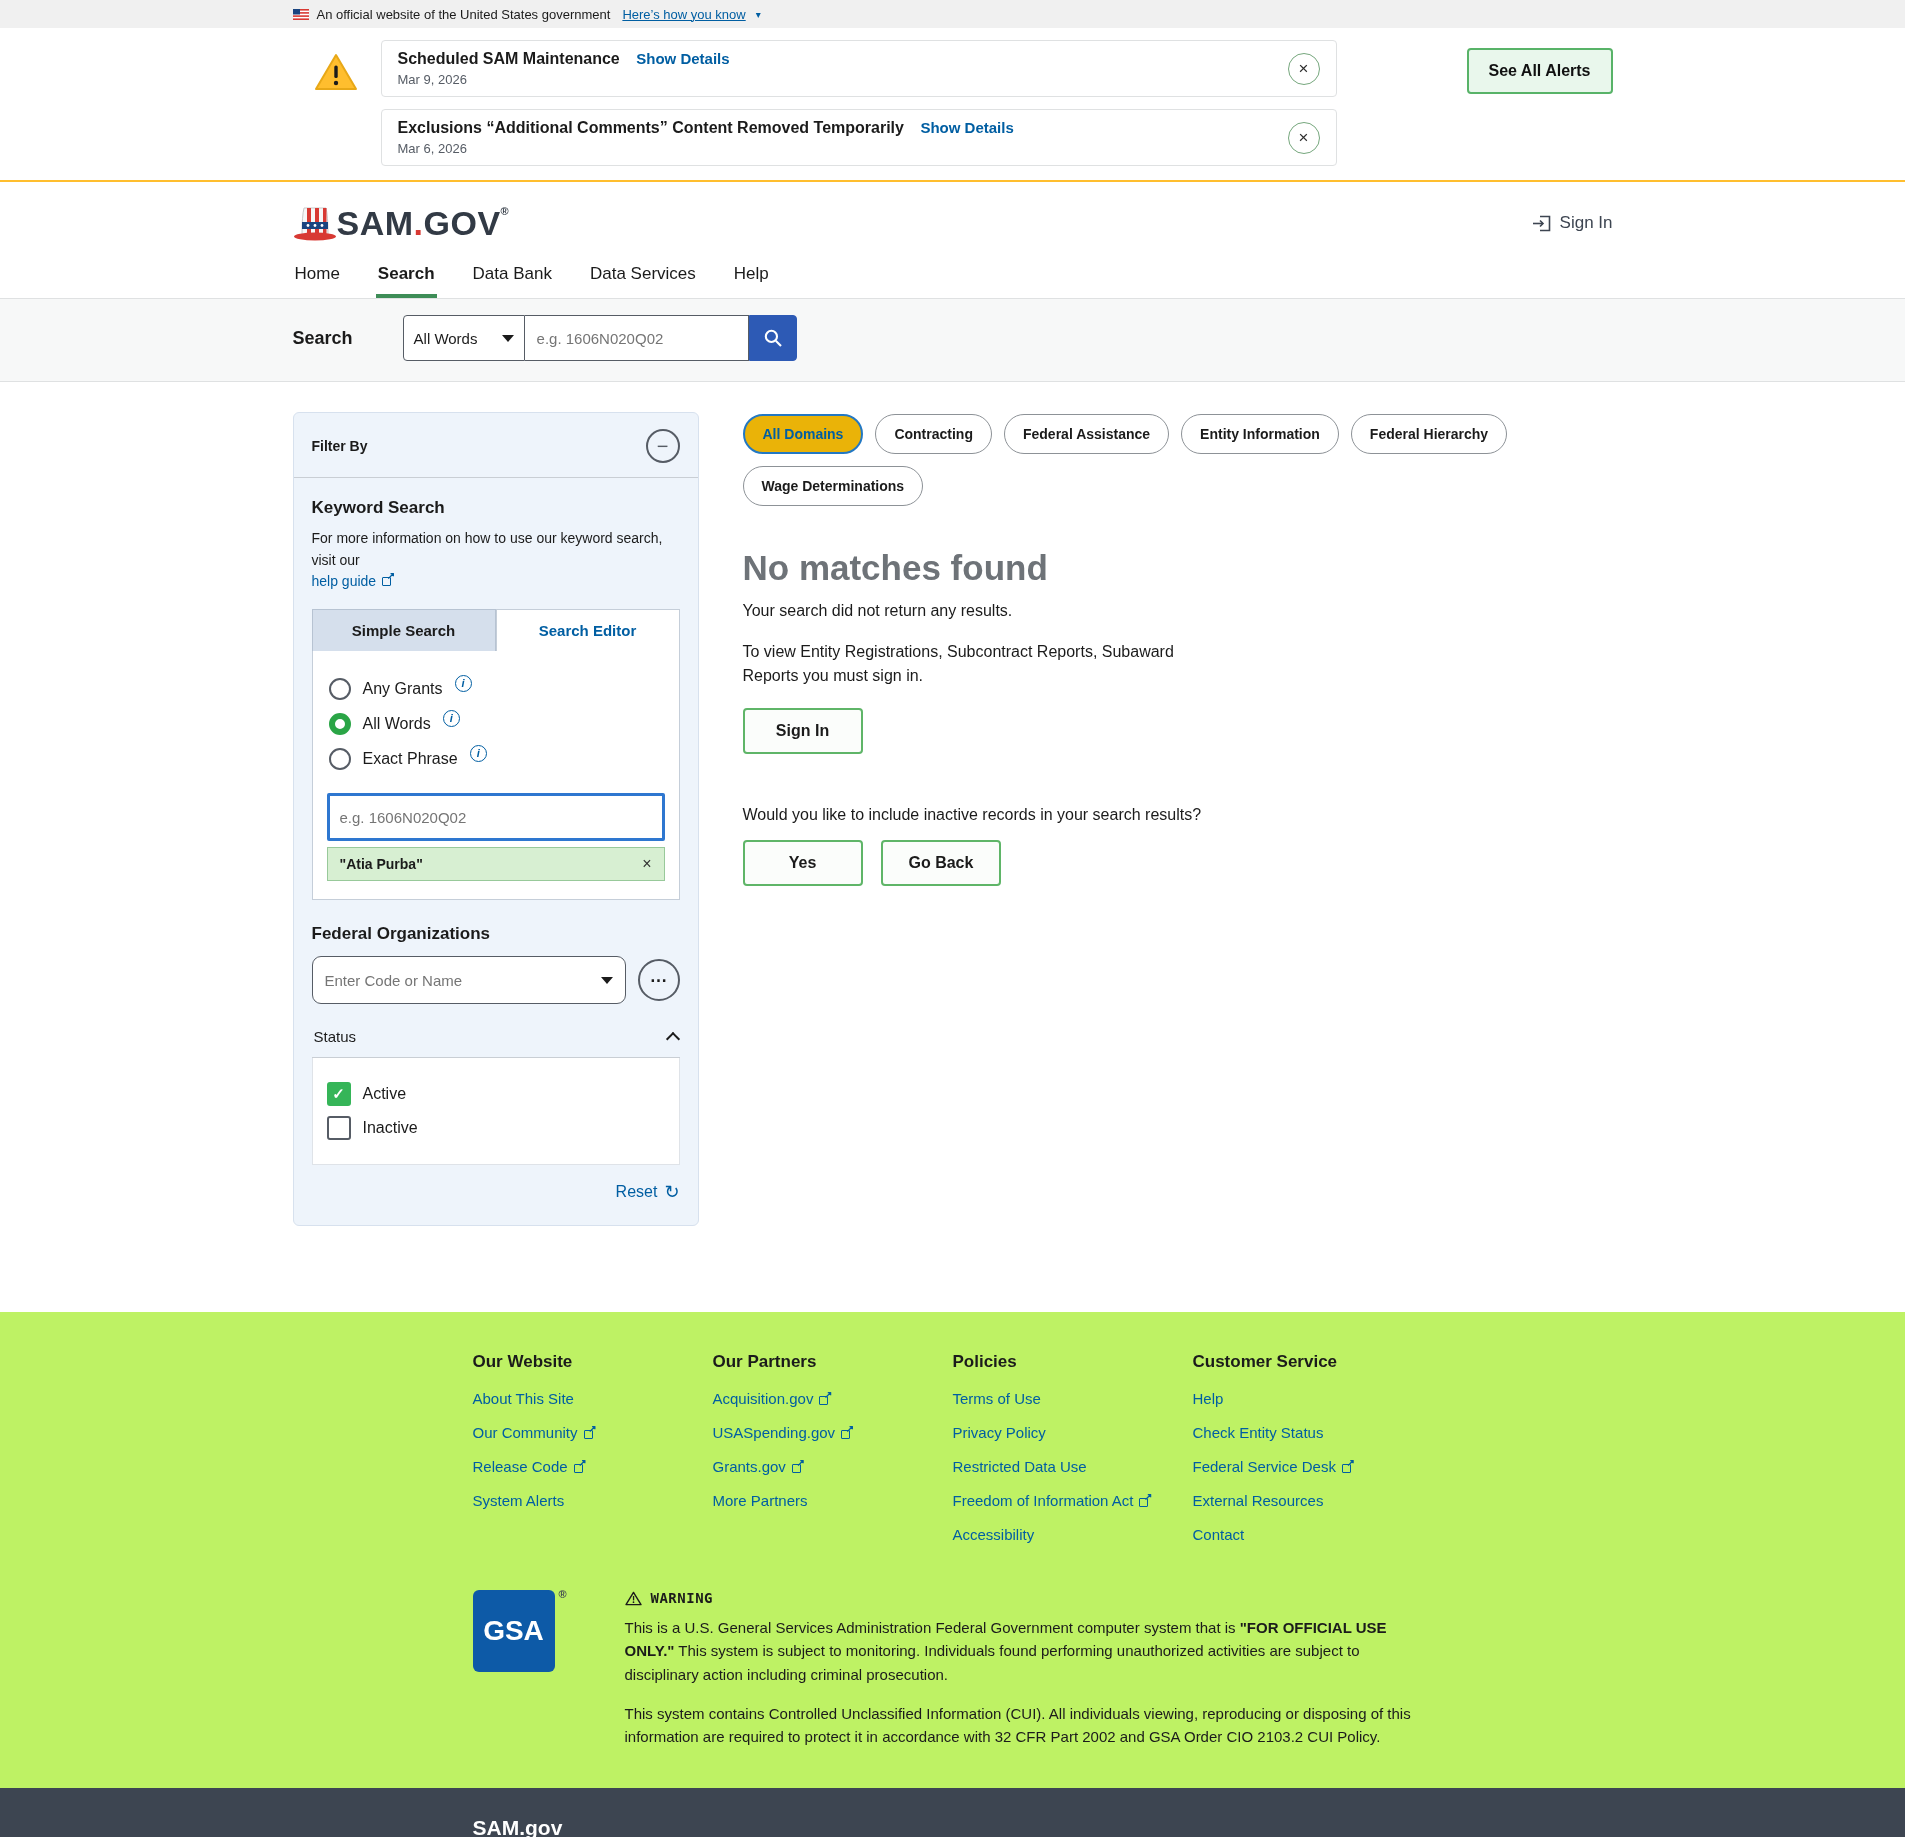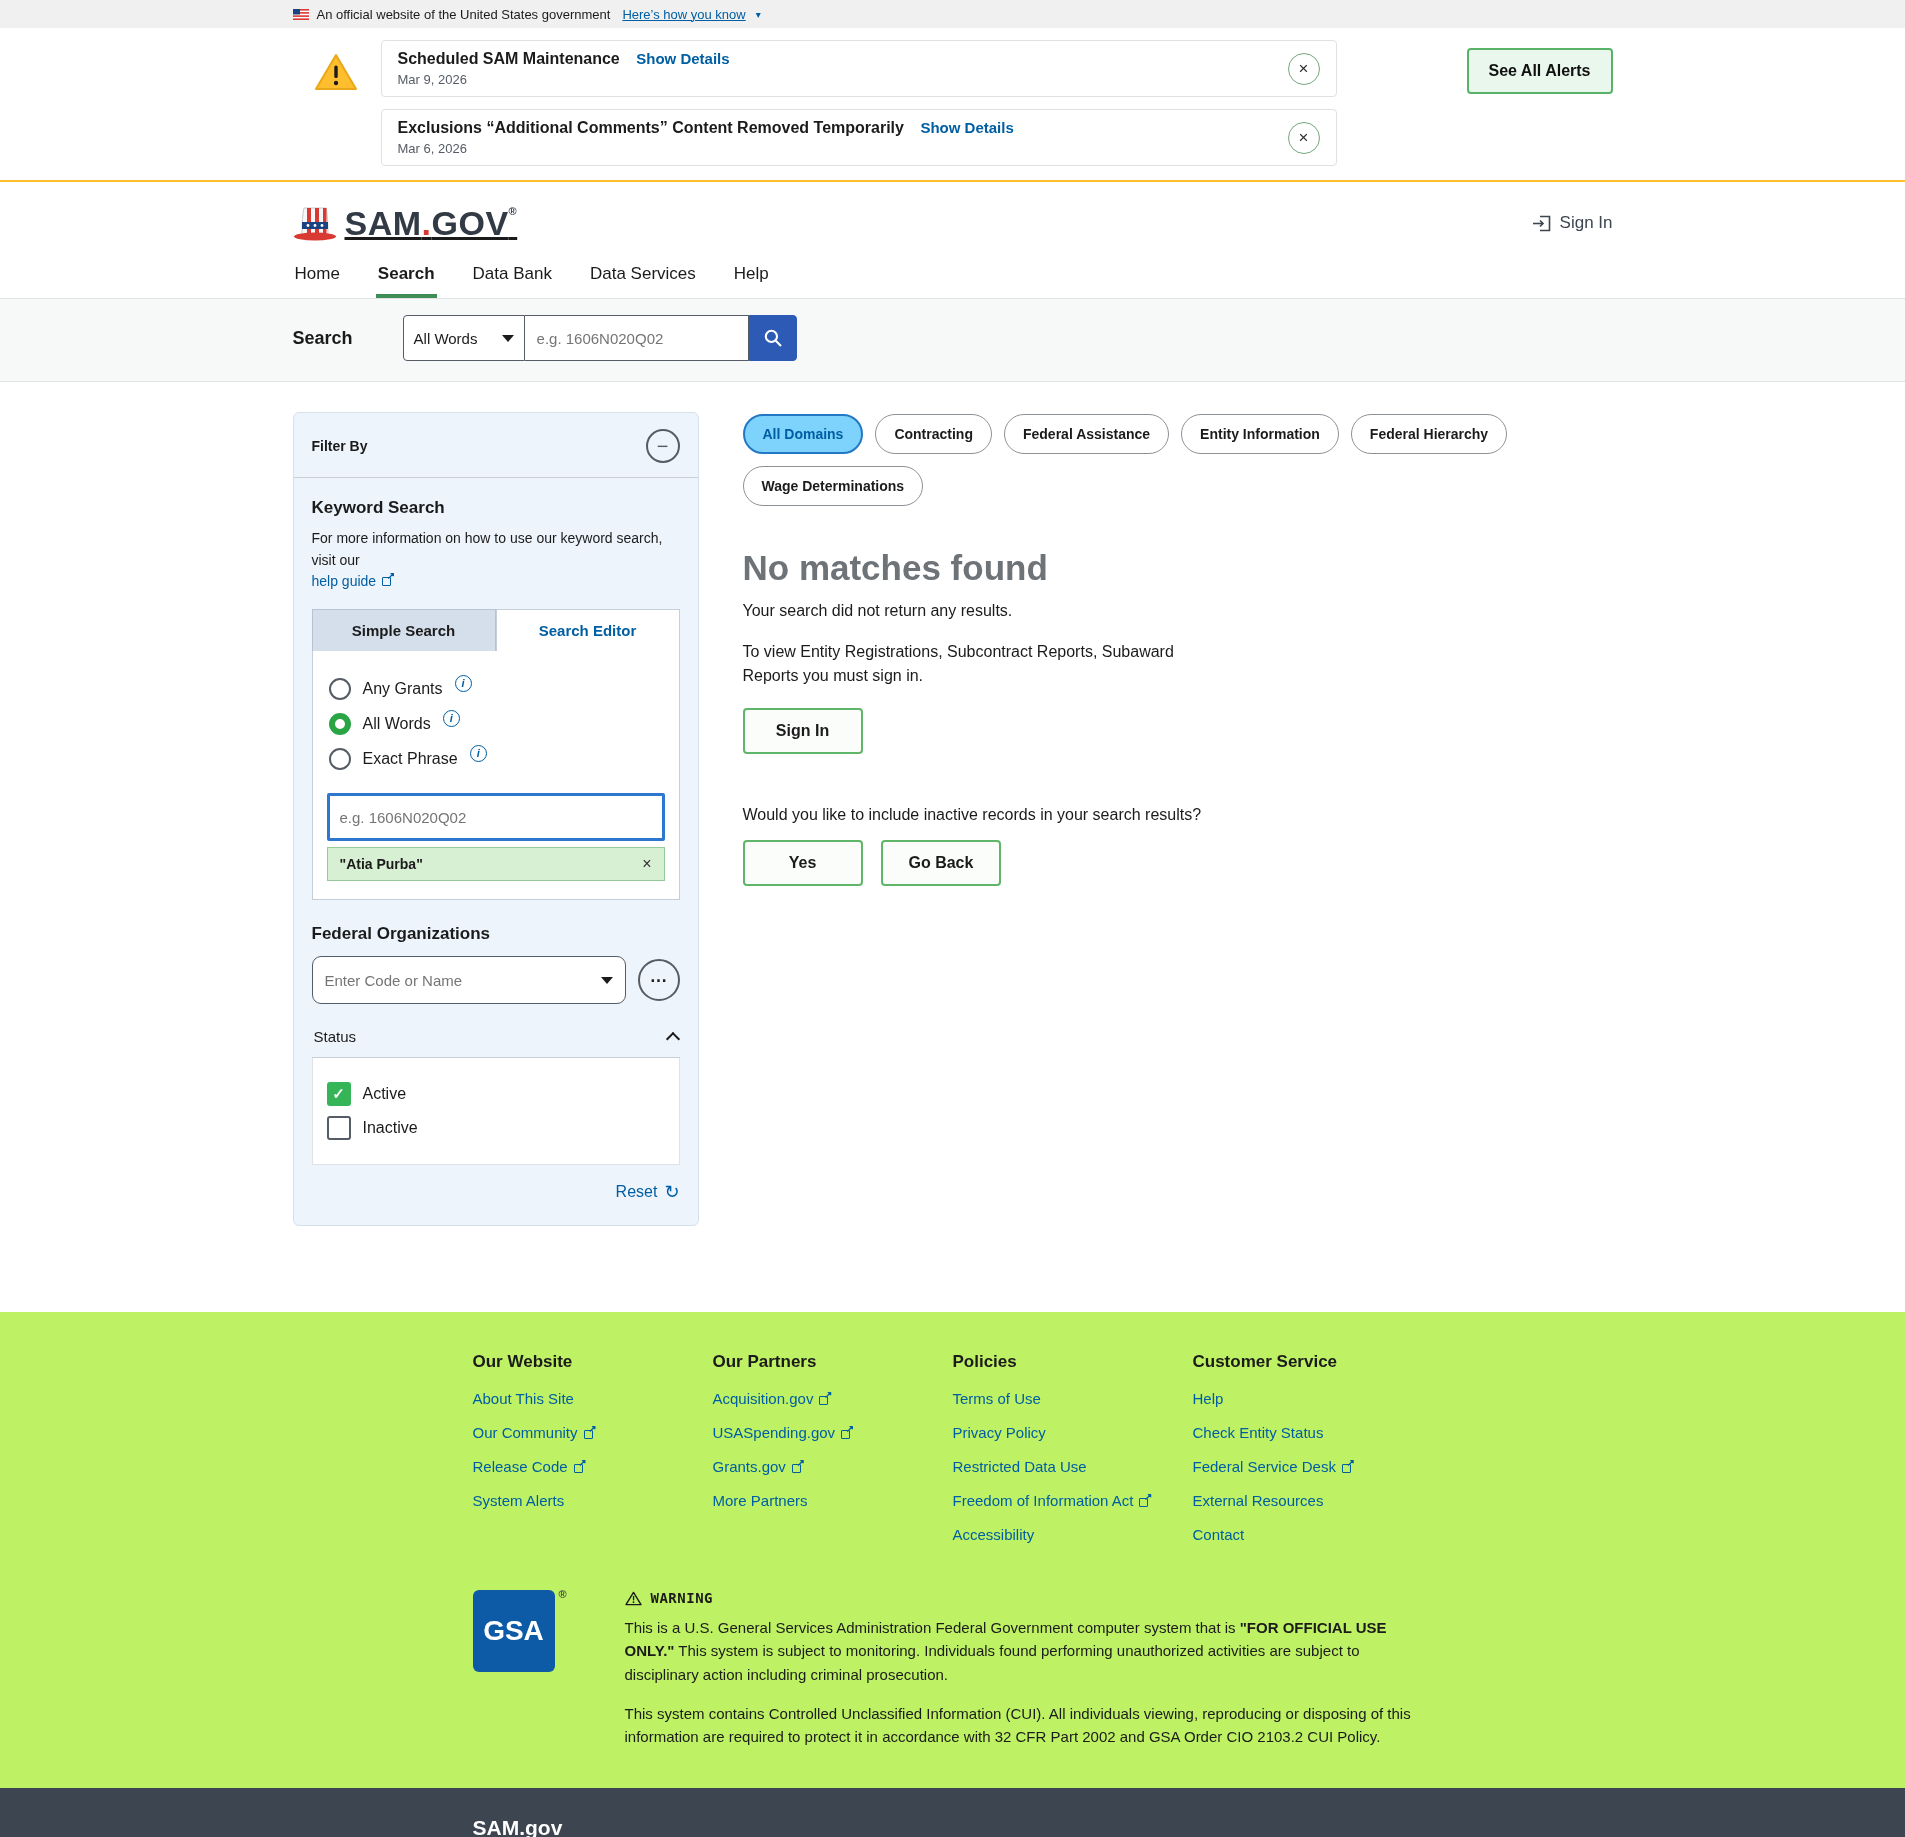--- a/index.html
+++ b/index.html
@@ -28,21 +28,21 @@
   .alert-row { position: relative; border: 1px solid #dfe1e2; border-radius: 4px; padding: 9px 70px 9px 16px; margin-bottom: 12px; background: #fff; }
   .alert-row:last-child { margin-bottom: 0; }
   .alert-title { font-weight: bold; font-size: 16px; display: inline; }
   .alert-link { color: #005ea2; font-weight: bold; font-size: 15px; margin-left: 12px; }
   .alert-date { font-size: 13px; color: #565c65; margin-top: 4px; }
   .alert-close { position: absolute; right: 16px; top: 50%; transform: translateY(-50%); width: 32px; height: 32px; border-radius: 50%; border: 1px solid #76a77d; background: #fff; color: #2e2e2e; font-size: 17px; display: flex; align-items: center; justify-content: center; padding: 0; }
   .see-all-btn { margin-top: 8px; background: #e9f7ec; border: 2px solid #58b368; border-radius: 4px; padding: 12px 20px; font-weight: bold; font-size: 16px; color: #111; flex: none; }
 
   
   .site-header .container { display: flex; align-items: center; justify-content: space-between; padding: 22px 0 14px; }
-  .logo { display: flex; align-items: center; gap: 8px; text-decoration: underline; }
+  .logo { display: flex; align-items: center; gap: 0; }
   .logo-text { font-size: 34px; font-weight: bold; color: #323a45; letter-spacing: 0.5px; line-height: 1; }
   .logo-dot { color: #d83933; }
   .logo-reg { font-size: 11px; vertical-align: top; color: #323a45; font-weight: bold; }
   .sign-in { display: flex; align-items: center; gap: 9px; color: #3d4551; font-size: 17px; }
 
   
   .nav-wrap { border-bottom: 1px solid #dfe1e2; }
   .main-nav { display: flex; gap: 34px; }
   .nav-item { font-size: 17px; color: #1b1b1b; padding: 8px 2px 14px; }
   .nav-item.active { font-weight: bold; box-shadow: inset 0 -4px 0 #3e8d57; }
@@ -93,21 +93,21 @@
   .check-row { display: flex; align-items: center; gap: 12px; margin: 10px 0; font-size: 16px; cursor: pointer; }
   .checkbox { width: 24px; height: 24px; border: 2px solid #565c65; border-radius: 3px; background: #fff; flex: none; display: flex; align-items: center; justify-content: center; }
   .checkbox.checked { background: #35b558; border-color: #35b558; color: #fff; font-size: 15px; font-weight: bold; }
   .reset-row { display: flex; justify-content: flex-end; align-items: center; gap: 7px; margin-top: 18px; color: #005ea2; font-size: 16px; cursor: pointer; }
   .refresh-icon { font-size: 18px; line-height: 1; }
 
   
   .results { flex: 1; padding-top: 2px; }
   .domain-pills { display: flex; gap: 12px; flex-wrap: wrap; }
   .pill { height: 40px; display: inline-flex; align-items: center; padding: 0 18px; border-radius: 20px; border: 1px solid #8d9297; background: #fff; font-size: 14px; font-weight: bold; color: #1b1b1b; }
-  .pill.active { color: #005ea2; border: 2px solid #2378c3; background: #7dd3fc; }
+  .pill.active { color: #005ea2; border: 2px solid #2378c3; background: #eab308; }
   .no-match-title { font-size: 35px; font-weight: bold; color: #6e7378; margin: 42px 0 0; }
   .no-match-sub { font-size: 16px; margin-top: 14px; }
   .signin-note { font-size: 16px; margin-top: 20px; max-width: 490px; line-height: 1.5; }
   .btn-green { background: #fbfdfb; border: 2px solid #5fb568; border-radius: 4px; padding: 12px 26px; font-size: 16px; font-weight: bold; color: #1b1b1b; min-width: 120px; }
   .signin-btn { margin-top: 20px; }
   .inactive-q { font-size: 16px; margin-top: 52px; }
   .yn-row { display: flex; gap: 18px; margin-top: 16px; }
 
   
   .footer-light { background: #bef264; margin-top: 0; padding: 40px 0 40px; }

